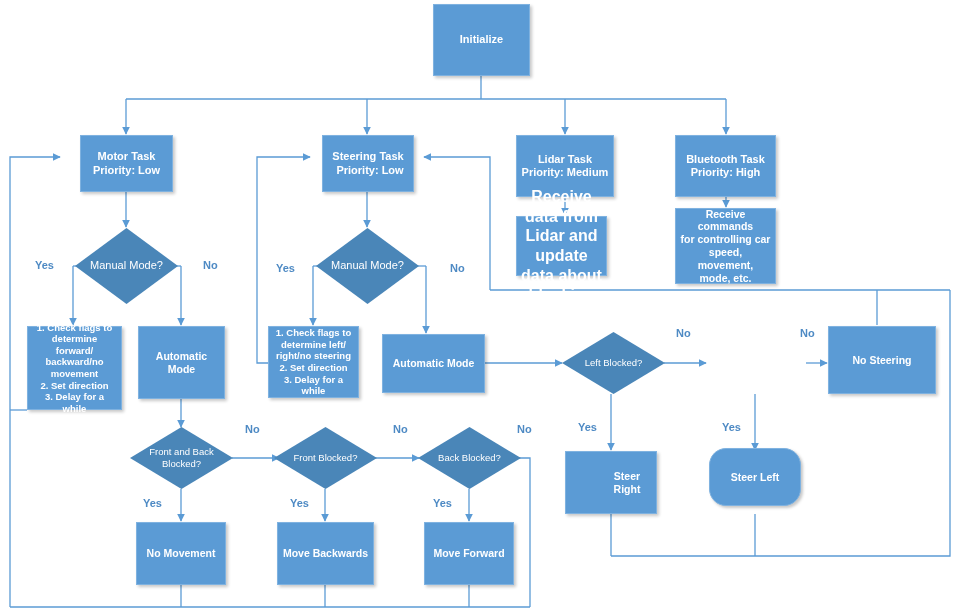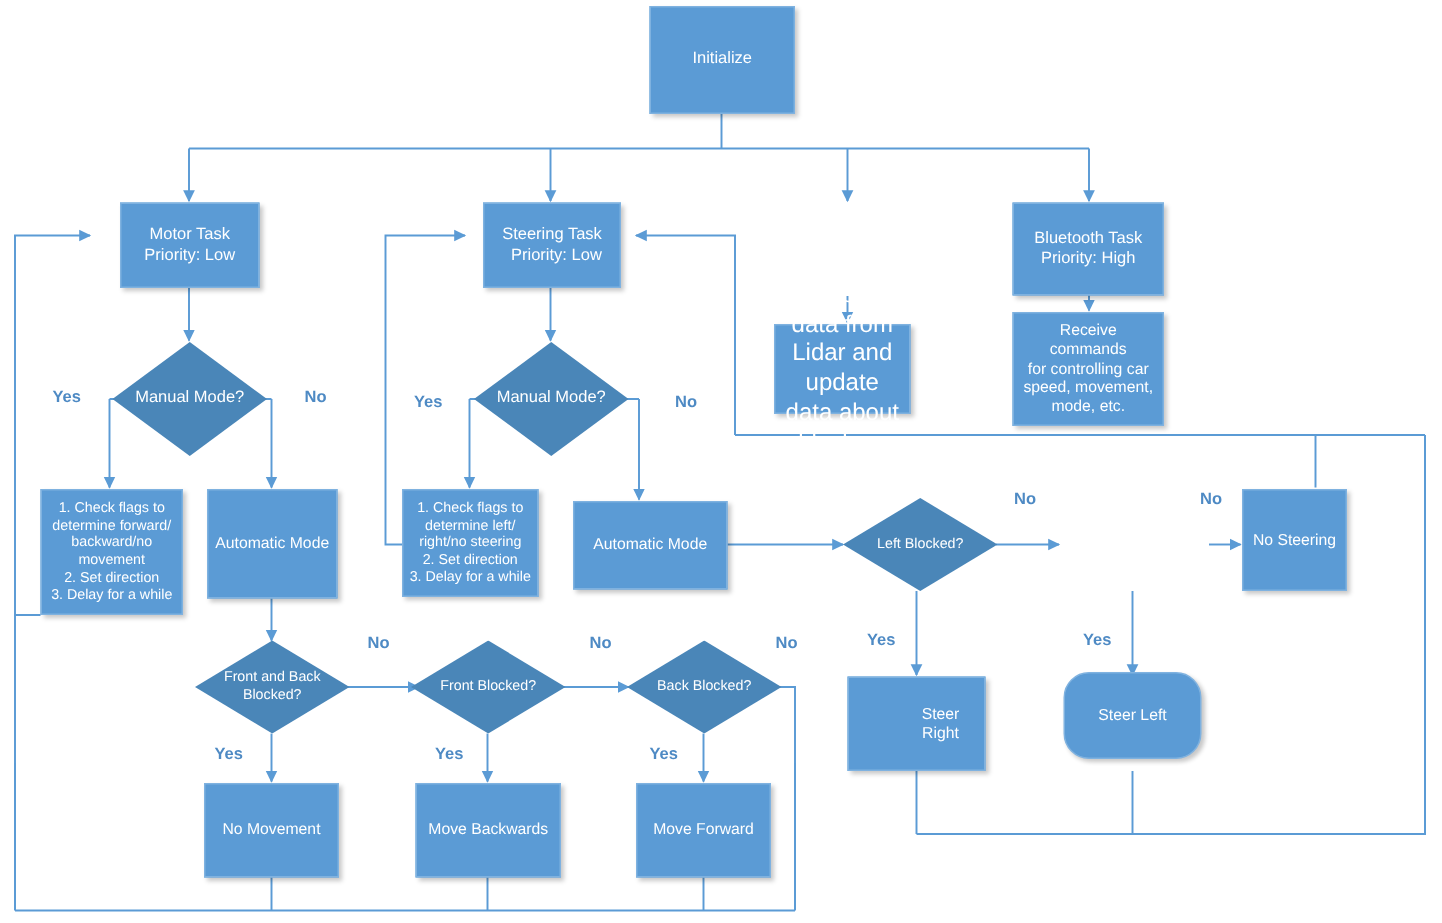--- a/index.html
+++ b/index.html
@@ -26,20 +26,21 @@
     color: #ffffff;
     line-height: 1.22;
     white-space: pre-line;
     z-index: 3;
   }
   .box {
     background: #5B9BD5;
     border: 1px solid #7FB2E0;
     box-shadow: 2px 2px 3px rgba(0,0,0,0.22);
     padding: 2px 4px;
+    font-weight: bold;
   }
   .diamond {
     background: transparent;
     border: none;
     box-shadow: none;
   }
   .diamond .dshape {
     position: absolute;
     left: 0; top: 0; width: 100%; height: 100%;
     z-index: 0;
@@ -137,20 +138,24 @@
   <div class="node box" style="left:80px; top:135px; width:93px; height:57px; font-size:11px;">
     <span>Motor Task
 Priority: Low</span>
   </div>
 
   <div class="node box" style="left:322px; top:135px; width:92px; height:57px; font-size:11px;text-align:right;">
     <span>Steering Task
 Priority: Low</span>
   </div>
 
+  <div class="node box" style="left:516px; top:135px; width:98px; height:62px; font-size:11px;">
+    <span>Lidar Task
+Priority: Medium</span>
+  </div>
 
   <div class="node box" style="left:675px; top:135px; width:101px; height:62px; font-size:11px;">
     <span>Bluetooth Task
 Priority: High</span>
   </div>
 
   <div class="node box" style="left:516px; top:216px; width:91px; height:60px; font-size:16px;">
     <span>Receive data from
 Lidar and update
 data about blocking</span>
@@ -237,21 +242,21 @@
   </div>
 
   <div class="node diamond" style="left:562px; top:332px; width:103px; height:62px; font-size:9.5px;">
     <svg class="dshape" viewBox="0 0 103 62">
       <polygon points="51.5,0 103,31 51.5,62 0,31" fill="#4A86B8"></polygon>
     </svg>
     <span class="dlabel">Left Blocked?</span>
   </div>
 
 
-  <div class="node box" style="left:828px; top:326px; width:70px; height:68px; font-size:10.5px;text-align:center;">
+  <div class="node box" style="left:828px; top:326px; width:108px; height:68px; font-size:10.5px;text-align:center;">
     <span>No Steering</span>
   </div>
 
   <div class="node box" style="left:565px; top:451px; width:92px; height:63px; font-size:10.5px;padding-left:36px;">
     <span>Steer Right</span>
   </div>
 
   <div class="node box" style="left:709px; top:448px; width:92px; height:58px; font-size:10.5px;border-radius:17px;">
     <span>Steer Left</span>
   </div>

